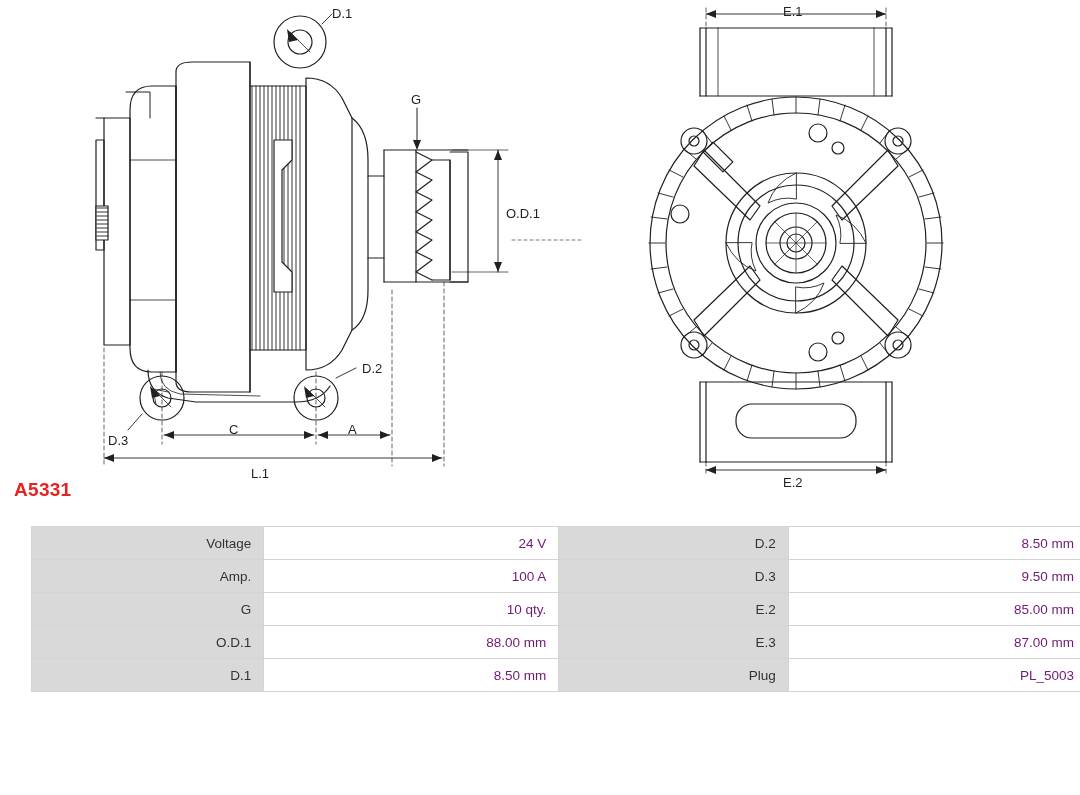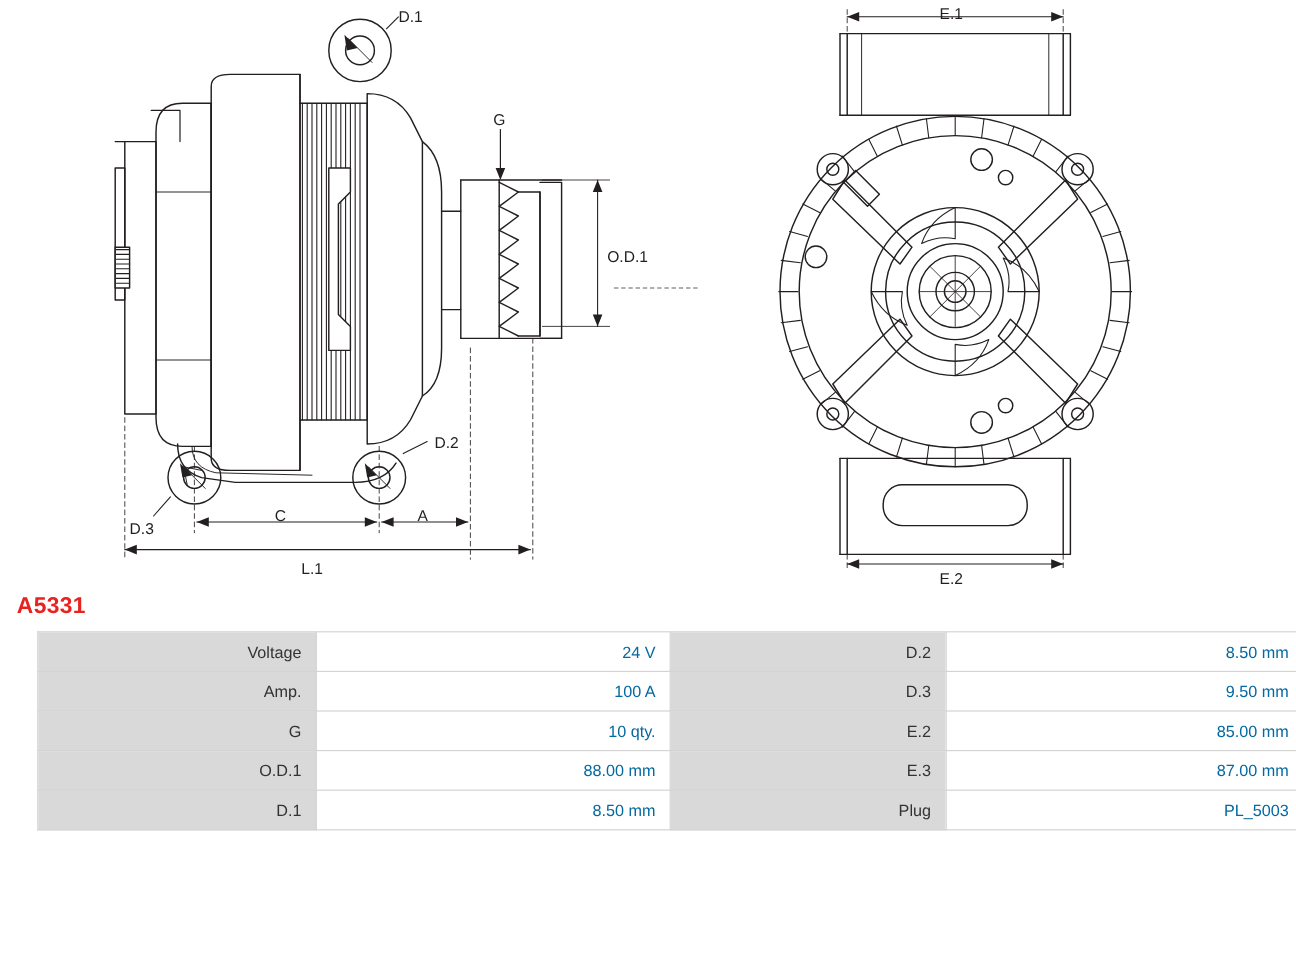--- a/index.html
+++ b/index.html
@@ -26,21 +26,21 @@
     height: 495px;
   }
   svg.dwg {
     position: absolute;
     top: 0;
     left: 0;
   }
   .part-code {
     position: absolute;
     left: 14px;
-    top: 495px;
+    top: 479px;
     font-size: 19px;
     font-weight: bold;
     color: #e8221f;
     letter-spacing: 0.3px;
   }
   .spec-table {
     position: absolute;
     left: 12px;
     top: 526px;
     width: 1056px;
@@ -56,21 +56,21 @@
   }
   .spec-table td.label {
     background: #d9d9d9;
     text-align: right;
     color: #333;
     width: 236px;
   }
   .spec-table td.value {
     background: #ffffff;
     text-align: right;
-    color: #0369a1;
+    color: #701a75;
     width: 312px;
   }
   text {
     font-family: "Liberation Sans", sans-serif;
     font-size: 13px;
     fill: #231f20;
   }
 </style>
 </head>
 <body>

